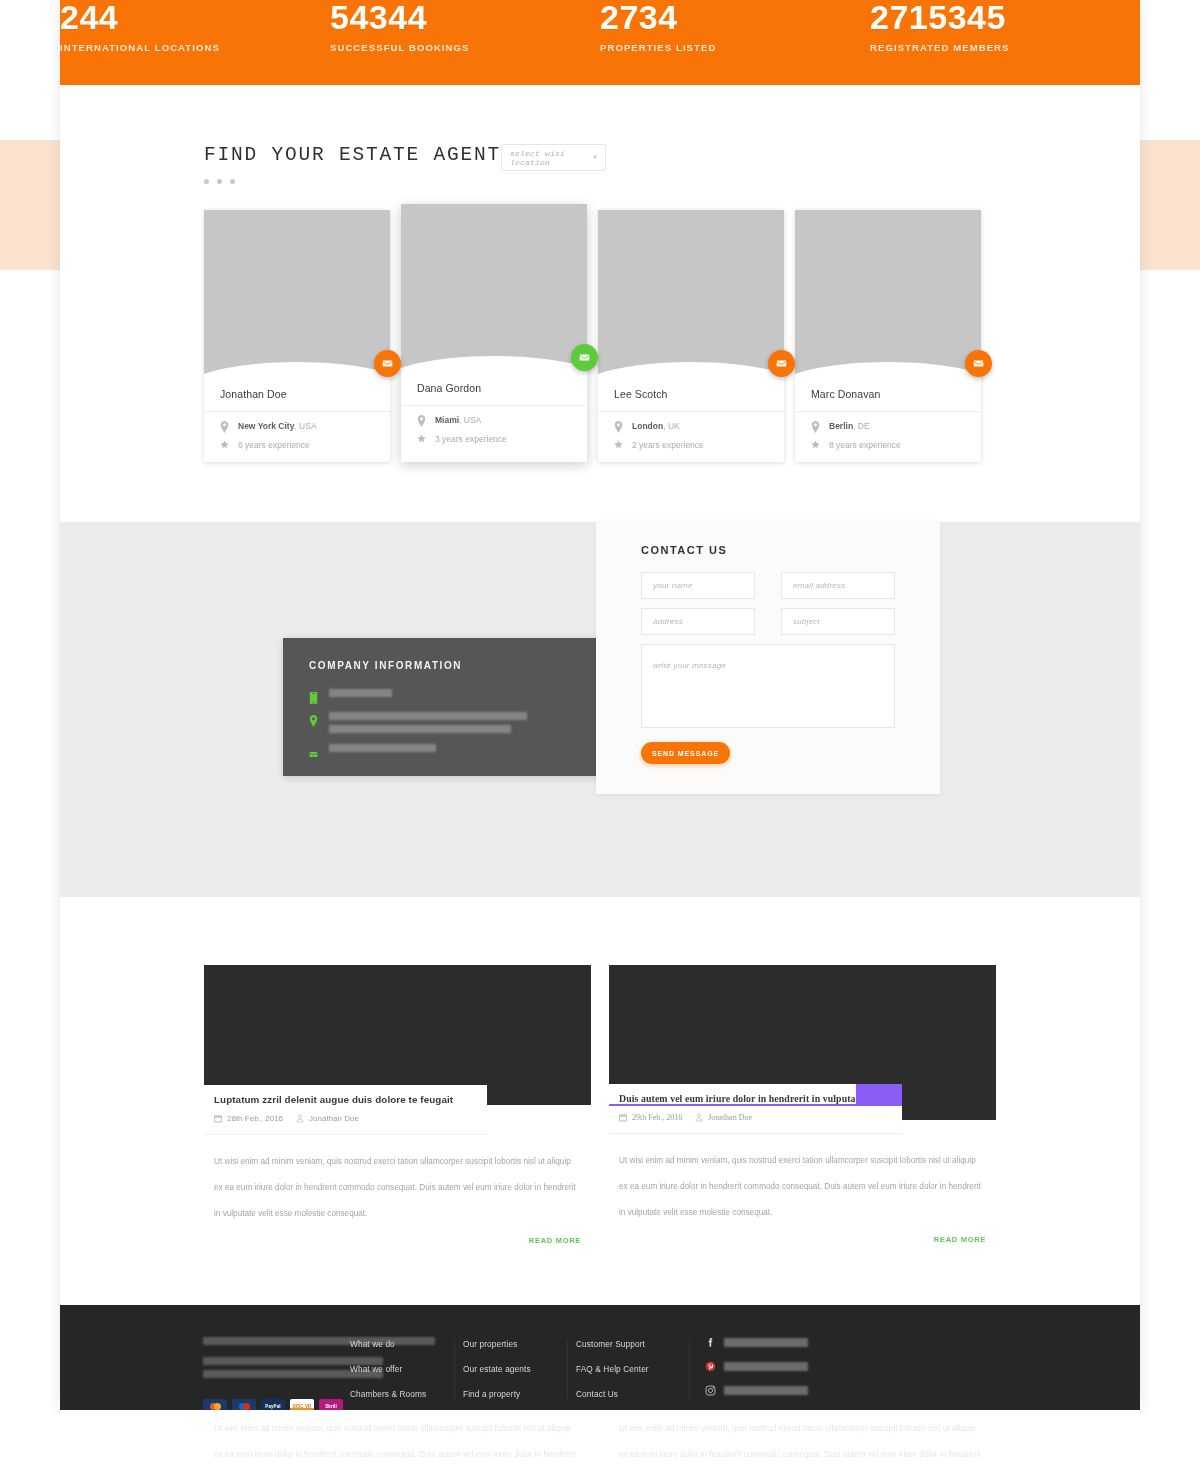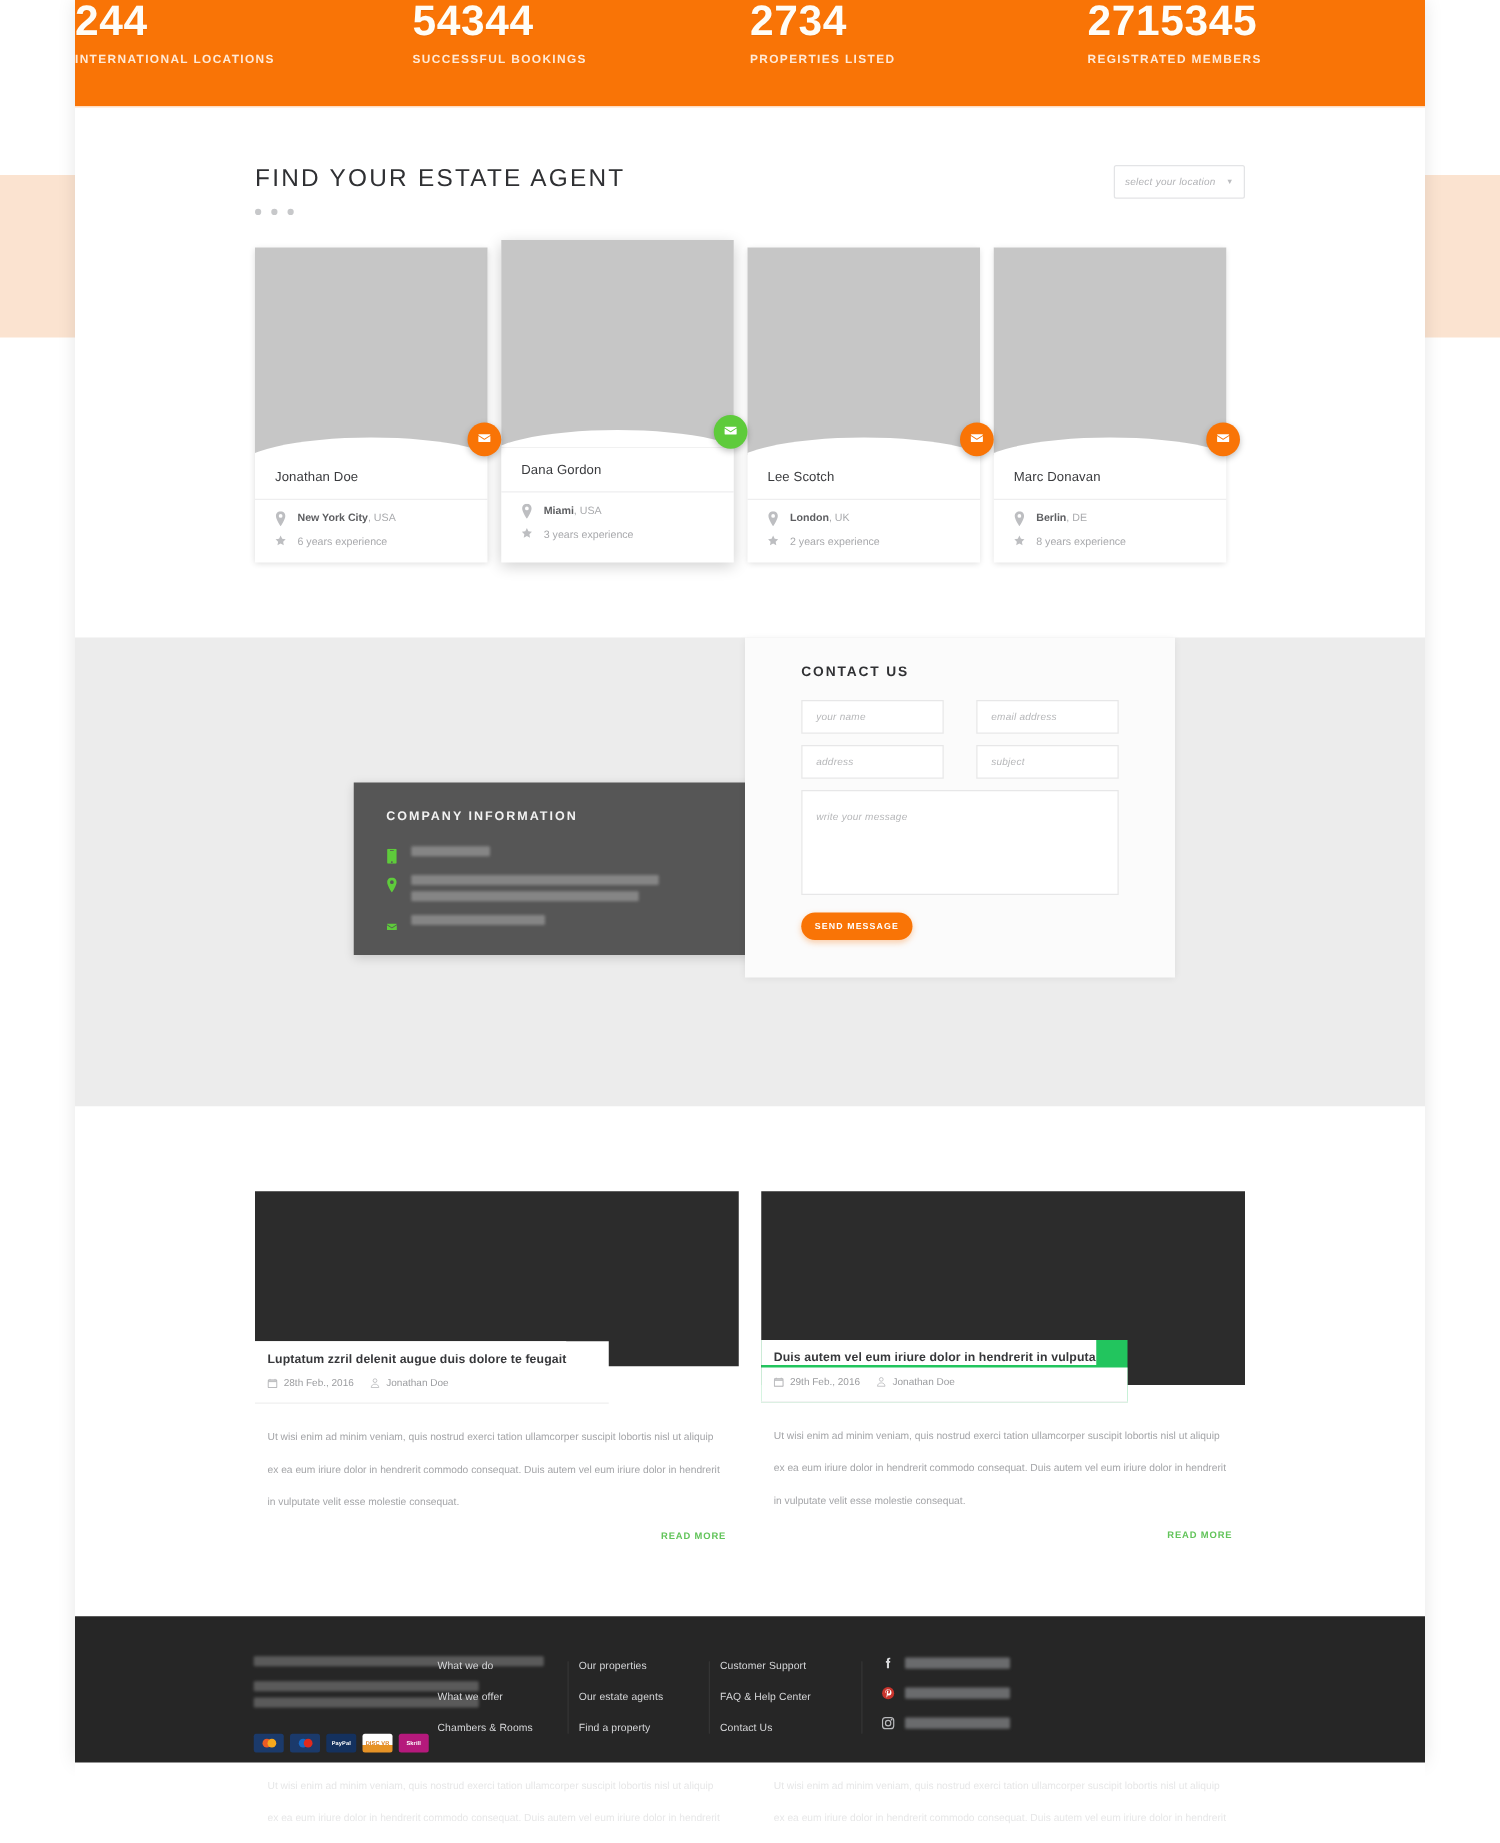--- a/index.html
+++ b/index.html
@@ -39,22 +39,22 @@
     text-shadow: 0 1px 0 rgba(0,0,0,.06);
   }
   .stat-label {
     font-size: 9.5px; letter-spacing: 1.1px; margin-top: 8px;
     color: #ffe9d6; text-transform: uppercase; font-weight: 600;
   }
 
   
   .agents { background:#fff; padding: 46px 0 0 0; position:relative; }
   .sec-head {
-    width: 792px; margin: 0 auto; display:flex;
-    align-items: flex-start; justify-content: space-between;
+    width: 792px; margin: 12px auto; display:flex;
+    align-items: flex-start;  font-family: Liberation Mono, monospace;
   }
   .sec-title {
     font-size: 19.5px; letter-spacing: 1.8px; color: #2f3033;
     font-weight: 400; line-height: 22px;
   }
   .dots { margin-top: 13px; display: flex; gap: 8px; }
   .dots i { width: 5px; height: 5px; background: #c7c8ca; border-radius: 50%; display:block; }
   .select {
     width: 105px; height: 27px; border: 1px solid #e3e4e6; background:#fff;
     border-radius: 2px; display:flex; align-items:center; justify-content:space-between;
@@ -248,21 +248,21 @@
       <div class="sec-head">
         <div>
           <div class="sec-title">FIND YOUR ESTATE AGENT</div>
           <div class="dots">
             <i></i>
             <i></i>
             <i></i>
           </div>
         </div>
         <div class="select">
-          <span>select your location</span>
+          <span>select wisi location</span>
           <span class="caret">▼</span>
         </div>
       </div>
       <div class="cards" id="agent-cards">
   <div class="card">
     <div class="card-img">
               <div class="curve"></div>
             </div>
     <div class="badge" style="background:#f97406">
       <span><svg viewBox="0 0 16 16">
@@ -437,21 +437,21 @@
                   </span>
           <span>Jonathan Doe</span>
         </span>
       </div>
     </div>
     <div class="post-body">Ut wisi enim ad minim veniam, quis nostrud exerci tation ullamcorper suscipit lobortis nisl ut aliquip ex ea eum iriure dolor in hendrerit commodo consequat. Duis autem vel eum iriure dolor in hendrerit in vulputate velit esse molestie consequat.</div>
     <div class="readmore">READ MORE</div>
   </div>
   <div class="post">
     <div class="post-img tall"></div>
-    <div style="background:#22c55e;margin-top:-36px;position:relative;z-index:3;width:293px;">
+    <div style="background:#8b5cf6;margin-top:-36px;position:relative;z-index:3;width:293px;font-family:Liberation Serif, serif;">
       <div class="post-title">Duis autem vel eum iriure dolor in hendrerit in vulputa</div>
       <div class="post-meta">
         <span>
           <span style="color:#b3b4b7">
                     <svg viewBox="0 0 16 16">
                       <path d="M1 3h14v12H1z" fill="none" stroke="currentColor"></path>
                       <path d="M1.5 3h13v1.8h-13zM1 5.6h14V15H1zM4 1.2v2.2M12 1.2v2.2" stroke="currentColor" fill="none" stroke-width="1.2"></path>
                     </svg>
                   </span>
           <span>29th Feb., 2016</span>

